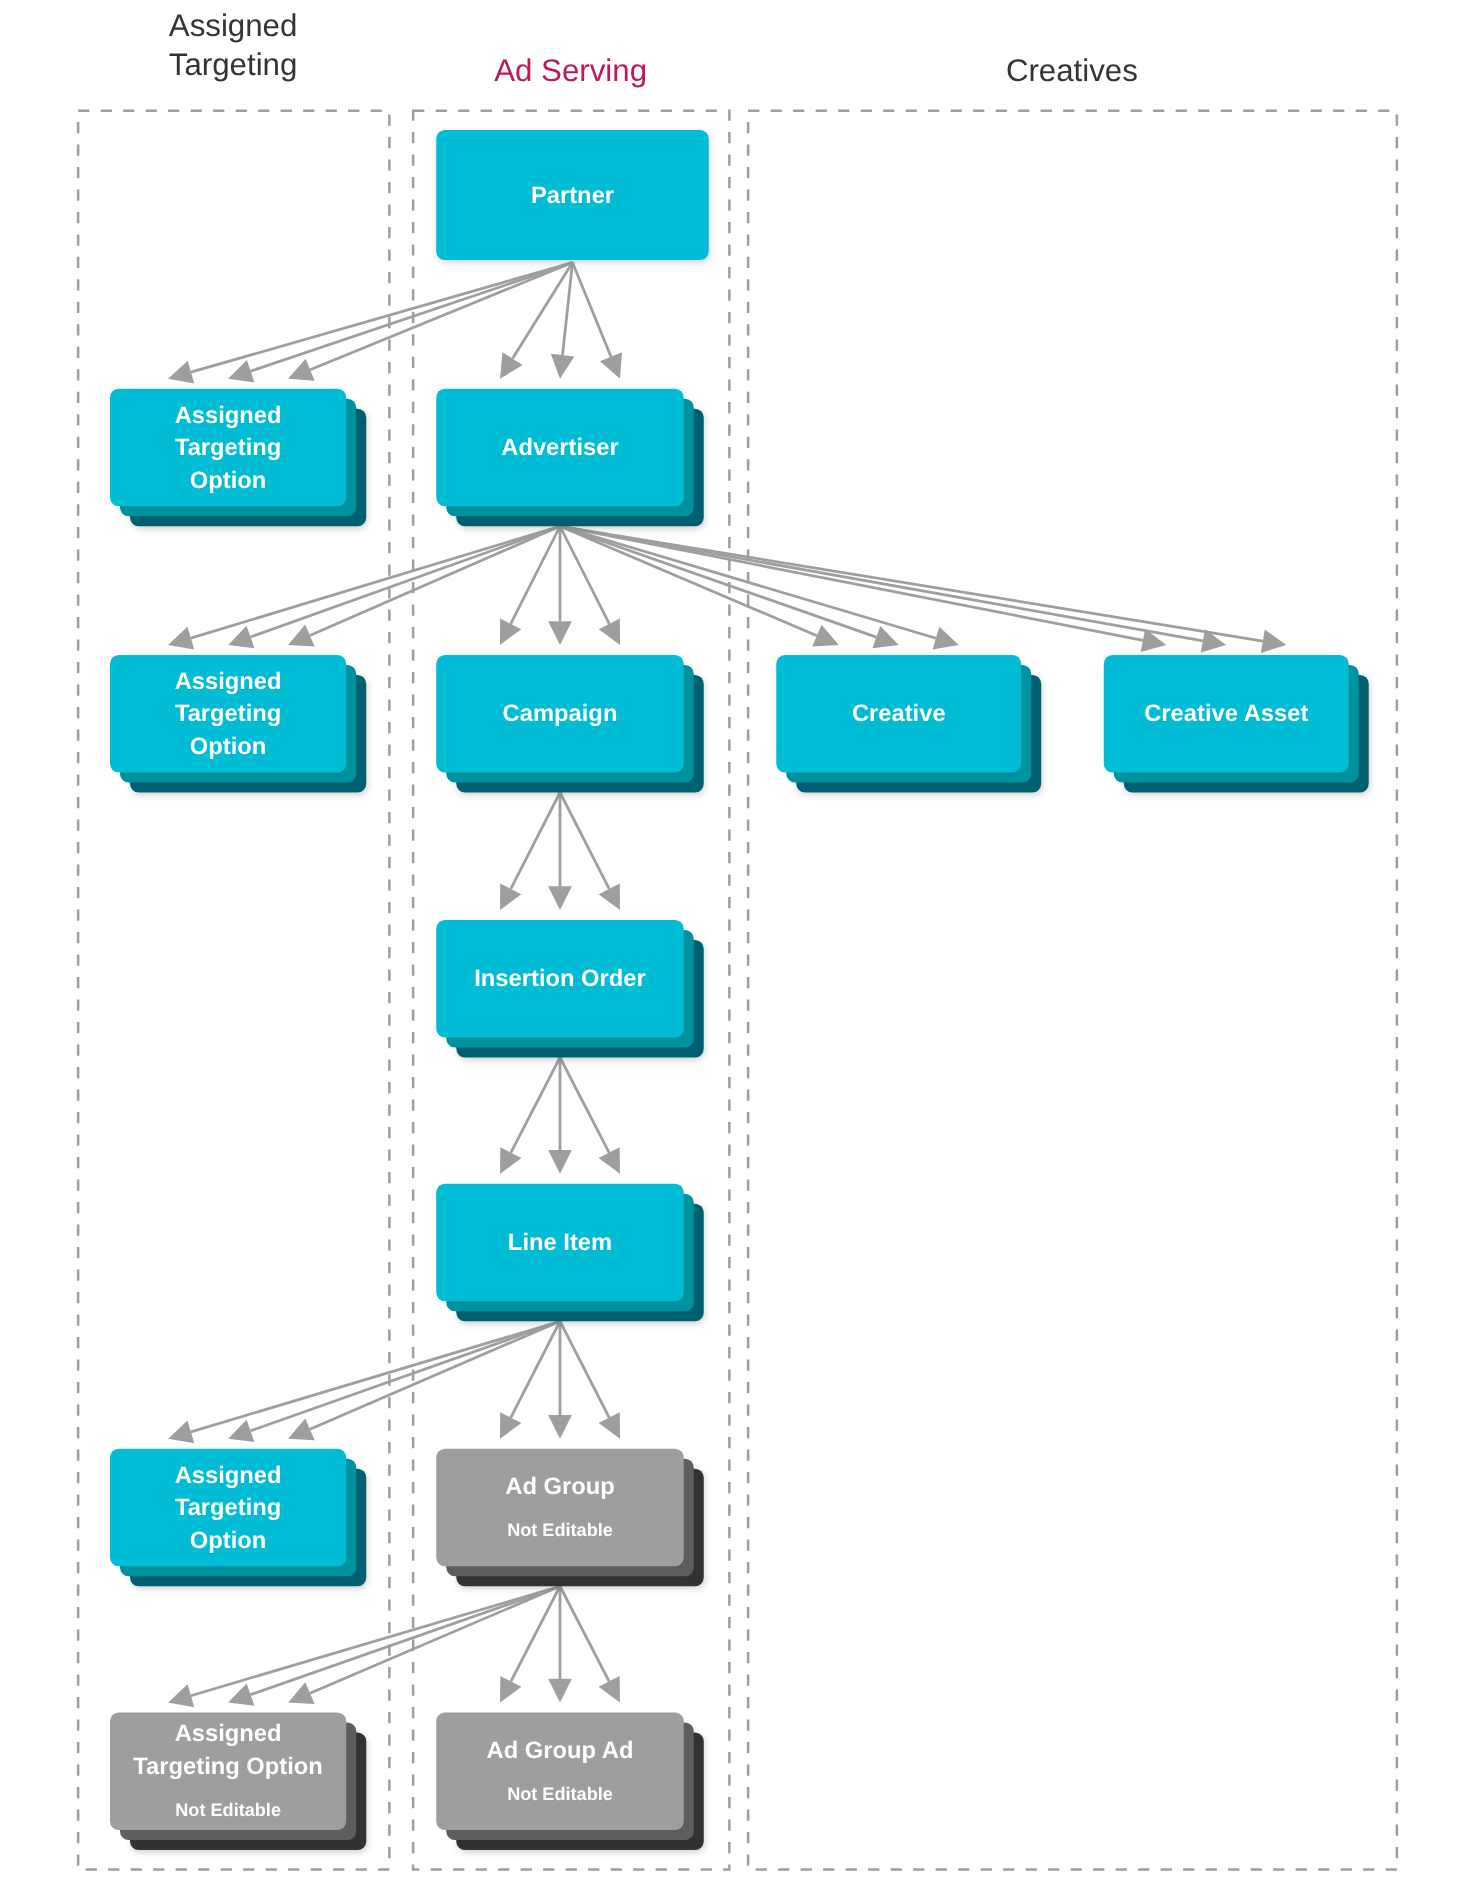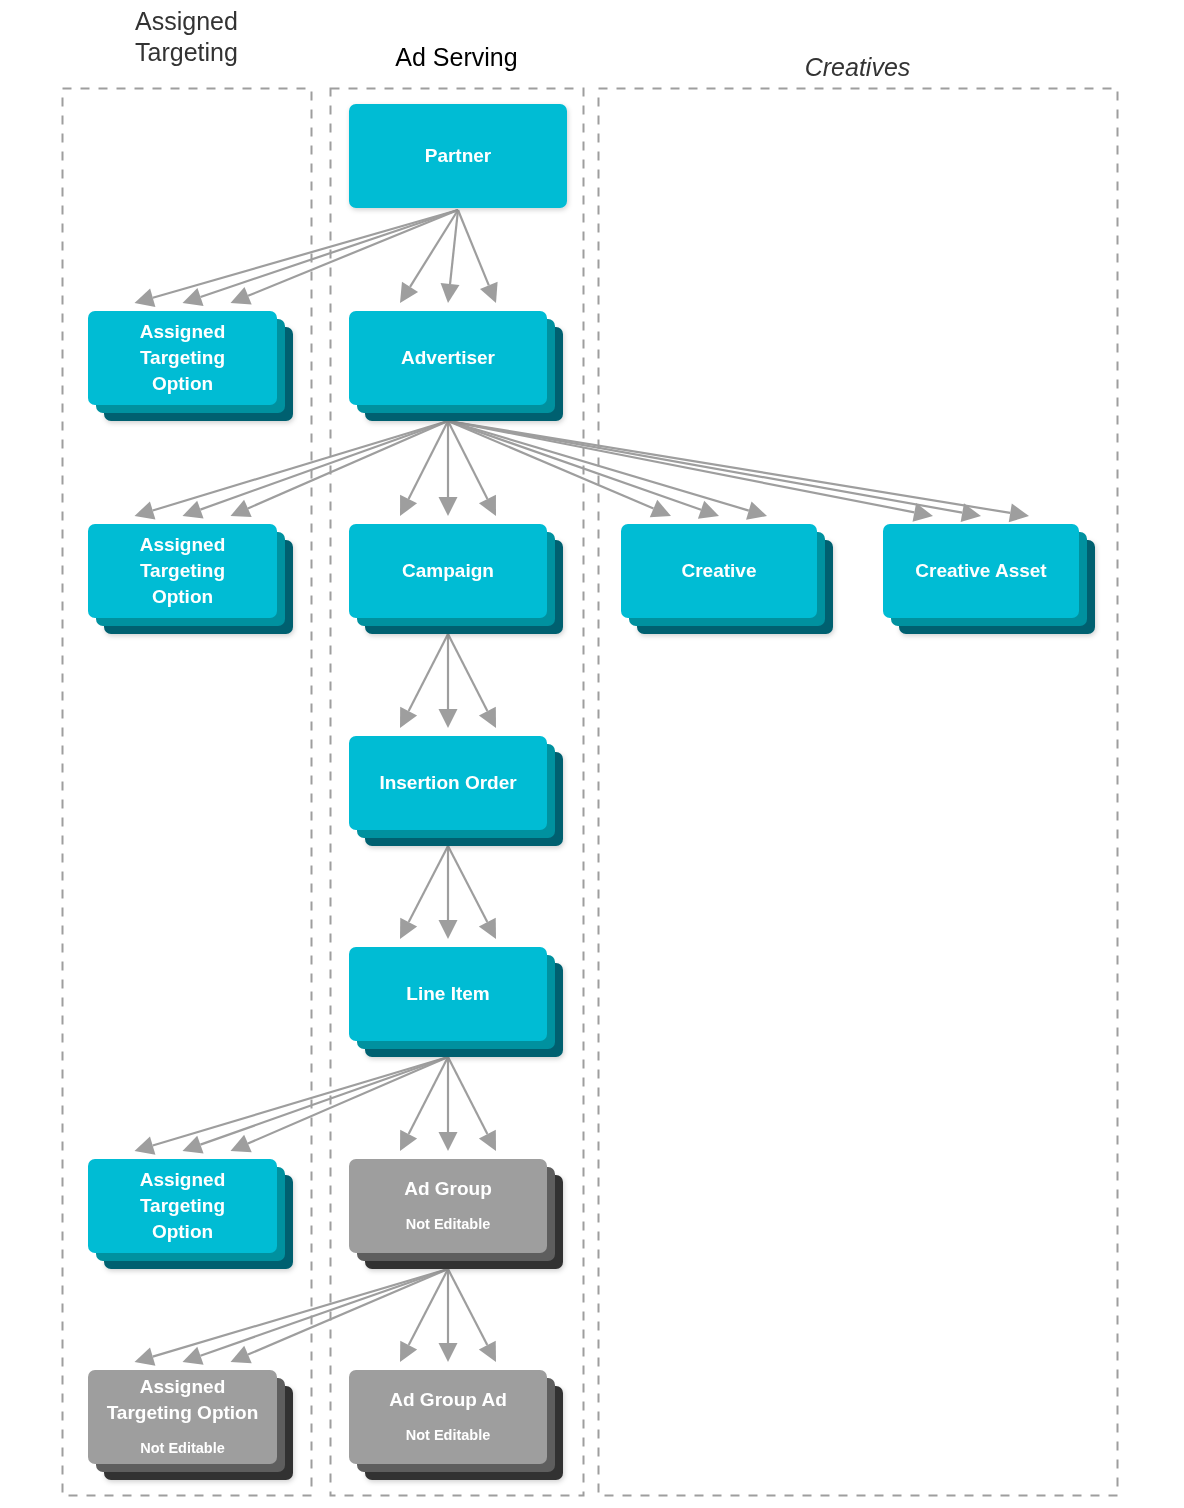--- a/index.html
+++ b/index.html
@@ -269,16 +269,16 @@
           <rect x="357" y="1378" width="198" height="94" rx="7" ry="7" fill="#5e5e5e"></rect>
           <rect x="349" y="1370" width="198" height="94" rx="7" ry="7" fill="#9e9e9e" filter="null"></rect>
           <text x="448" y="1406" text-anchor="middle" font-family="&quot;Liberation Sans&quot;, sans-serif" font-size="19" font-weight="bold" fill="#ffffff" class="node-label"><tspan x="448" dy="0">Ad Group Ad</tspan></text>
           <text x="448" y="1440" text-anchor="middle" font-family="&quot;Liberation Sans&quot;, sans-serif" font-size="14.5" font-weight="bold" fill="#ffffff">Not Editable</text>
         </g>
       </g>
   </svg>
   <div id="titles-layer">
       <div class="col-title" style="left: 62px; top: 6px; width: 249px; color: rgb(51, 51, 51);">Assigned
 Targeting</div>
-      <div class="col-title" style="left: 330px; top: 42px; width: 253px; color: #000000;">Ad Serving</div>
-      <div class="col-title" style="left: 598px; top: 52px; width: 519px; color: rgb(51, 51, 51); font-style: italic;">Creatives</div>
+      <div class="col-title" style="left: 330px; top: 42px; width: 253px; color: #be185d;">Ad Serving</div>
+      <div class="col-title" style="left: 598px; top: 42px; width: 519px; color: rgb(51, 51, 51);">Creatives</div>
     </div>
 </div>
 
 </body></html>

